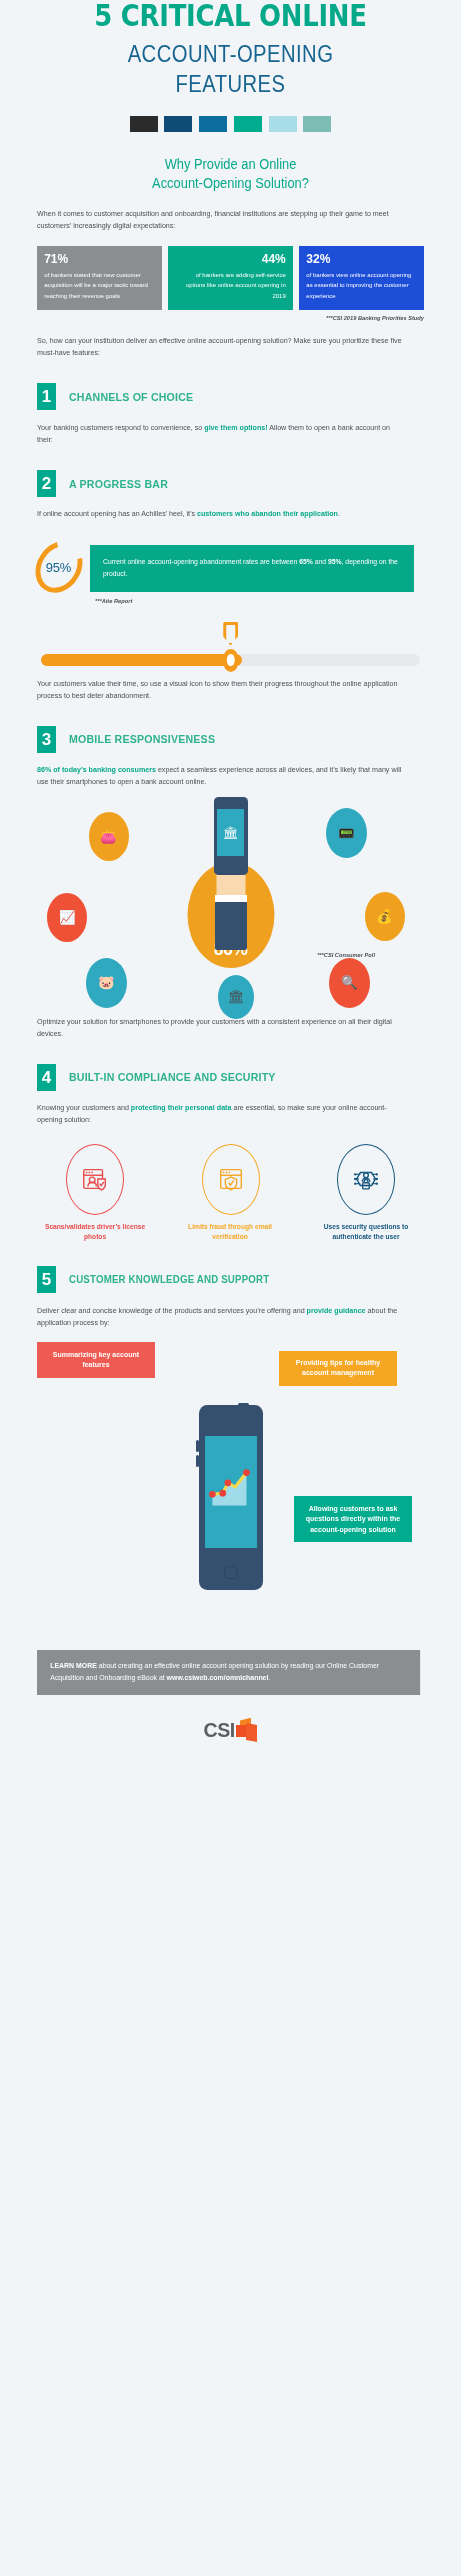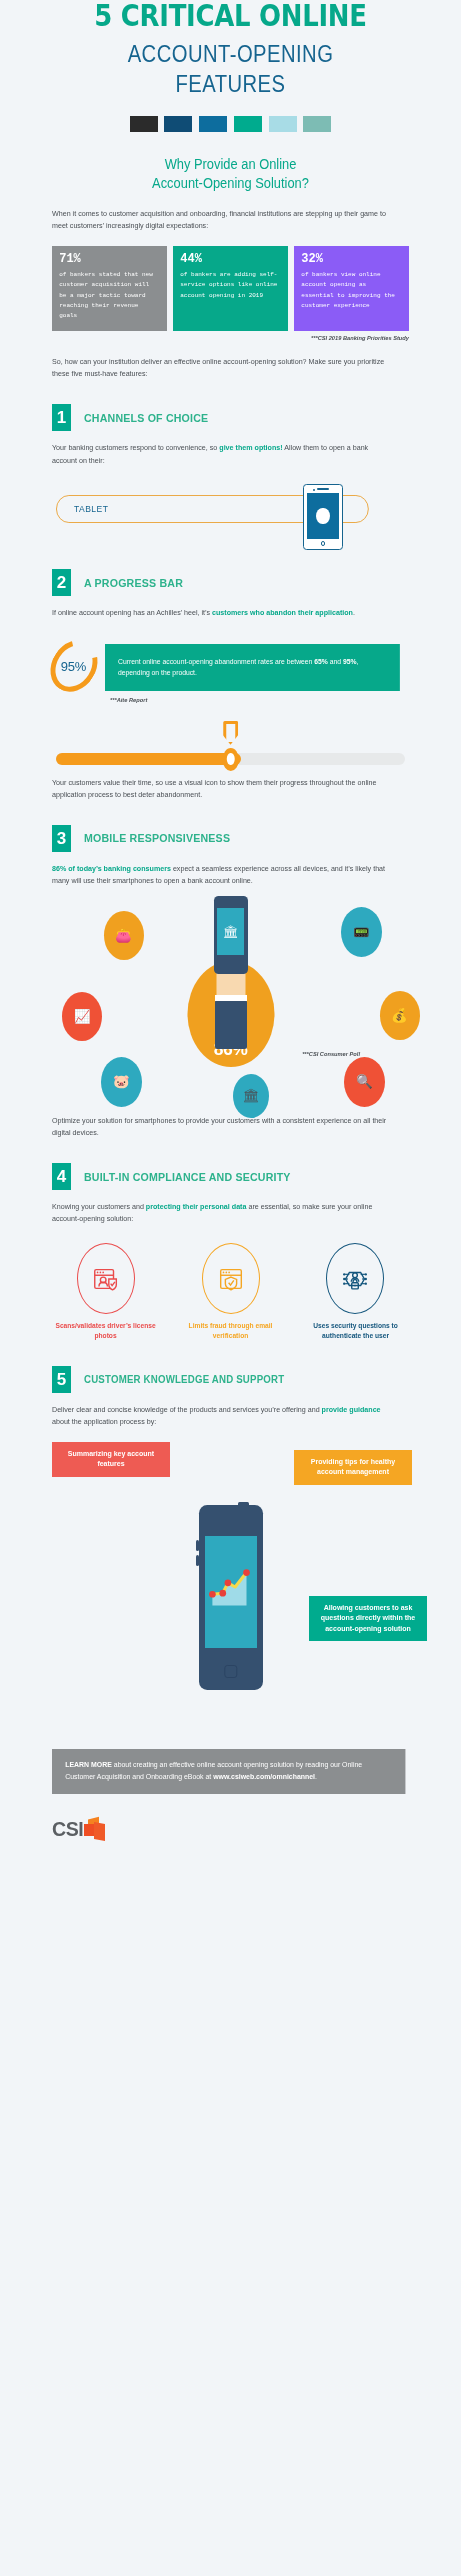--- a/index.html
+++ b/index.html
@@ -50,21 +50,21 @@
   }
   .swatches {
     margin: 17.5px auto 0;
     display: flex;
     justify-content: center;
     gap: 6.7px;
   }
   .swatch { width: 28px; height: 15.5px; }
 
   
-  .band { padding: 0 52px; }
+  .band { padding: 0 37px; }
   .why-title {
     margin-top: 23px;
     text-align: center;
     font-size: 14px;
     font-weight: 300;
     color: #06a88a;
     line-height: 1.38;
     transform: scaleX(.92);
   }
   p.body {
@@ -77,21 +77,20 @@
   .mt28 { margin-top: 14.4px; }
   .mt22 { margin-top: 11.3px; }
   .teal { color: #06a88a; font-weight: bold; }
 
   
   .stats { margin-top: 13.4px; display: flex; gap: 6.2px; }
   .stat {
     flex: 1;
     padding: 7.7px 7.2px 9.3px;
     color: #fff;
-    font-family: Liberation Mono, monospace;
   }
   .stat .num {
     font-size: 12px;
     font-weight: bold;
     line-height: 1;
     margin-bottom: 4.6px;
   }
   .stat .txt { font-size: 6px; line-height: 1.72; }
   .source {
     margin-top: 4.6px;
@@ -319,21 +318,21 @@
   .sup-home { position: absolute; bottom: 11.3px; left: 50%; transform: translateX(-50%); width: 13.4px; height: 13.4px; border: 1.5px solid #2b4463; border-radius: 3.1px; }
   .sup-bub { position: absolute; color: #fff; font-size: 7px; font-weight: bold; line-height: 1.5; text-align: center; padding: 7.2px 8.2px; }
 
   
   .learn {
     margin: 18.5px 0 0; background: #8b8e90; color: #fff;
     padding: 10.3px 13.4px; font-size: 7px; line-height: 1.72;
     transform: scaleX(.99); transform-origin: left center;
   }
   .learn b { font-weight: bold; }
-  .logo-wrap { margin-top: 24px; display: flex; align-items: center; padding-bottom: 46px; }
+  .logo-wrap { margin-top: 24px; display: flex; justify-content: center; align-items: center; padding-bottom: 46px; }
   .logo-csi { font-size: 19.6px; font-weight: bold; color: #5b5f63; letter-spacing: -0.5px; }
   .logo-mark { position: relative; width: 21.6px; height: 23px; margin-left: 1px; }
   .logo-mark .a { position: absolute; left: 4.1px; top: 0; width: 11.3px; height: 10.3px; background: #f58220; transform: skewY(-14deg); }
   .logo-mark .b { position: absolute; left: 0; top: 6.7px; width: 13.4px; height: 11.3px; background: #ef4e23; }
   .logo-mark .c { position: absolute; left: 10.3px; top: 5.2px; width: 11.3px; height: 16.5px; background: #f05a28; transform: skewY(11deg); }
 </style>
 </head>
 <body>
 
 <div class="grid-bg"></div>
@@ -364,25 +363,25 @@
       <div>Account-Opening Solution?</div>
     </div>
 
     <p class="body mt28">When it comes to customer acquisition and onboarding, financial institutions are stepping up their game to meet customers’ increasingly digital expectations:</p>
 
     <div class="stats" id="stats">
         <div class="stat" style="background: rgb(139, 142, 144);">
           <div class="num">71%</div>
           <div class="txt">of bankers stated that new customer acquisition will be a major tactic toward reaching their revenue goals</div>
         </div>
-        <div class="stat" style="background: rgb(6, 168, 138);">
+        <div class="stat" style="background: rgb(6, 168, 138); text-align: right;">
           <div class="num">44%</div>
           <div class="txt">of bankers are adding self-service options like online account opening in 2019</div>
         </div>
-        <div class="stat" style="background: #8b5cf6;">
+        <div class="stat" style="background: #1d4ed8;">
           <div class="num">32%</div>
           <div class="txt">of bankers view online account opening as essential to improving the customer experience</div>
         </div>
       </div>
 
     <div class="source">***CSI 2019 Banking Priorities Study</div>
 
     <p class="body mt28">So, how can your institution deliver an effective online account-opening solution?  Make sure you prioritize these five must-have features:</p>
   </div>
 
@@ -391,34 +390,20 @@
       <div class="numbox">1</div>
       <h3>CHANNELS OF CHOICE</h3>
     </div>
     <p class="body mt22">
       <span>Your banking customers respond to convenience, so </span><span class="teal">give them options!</span><span> Allow them to open a bank account on their:</span>
     </p>
 
     <div class="channels">
 
 
-      <div class="chan-row">
-        <div class="pill" style="top:11.3px; width:340px;">
-          <span>TABLET</span>
-        </div>
-        <div class="dev" style="left:251px; top:0;">
-          <div class="phone-body" style="width:40px; height:66px;">
-            <div class="phone-notch"></div>
-            <div class="phone-screen">
-                <div class="badge-check"></div>
-              </div>
-            <div class="phone-home"></div>
-          </div>
-        </div>
-      </div>
 
     </div>
   </div>
 
   <div class="band">
     <div class="numhead">
       <div class="numbox">2</div>
       <h3>A PROGRESS BAR</h3>
     </div>
     <p class="body mt22">

